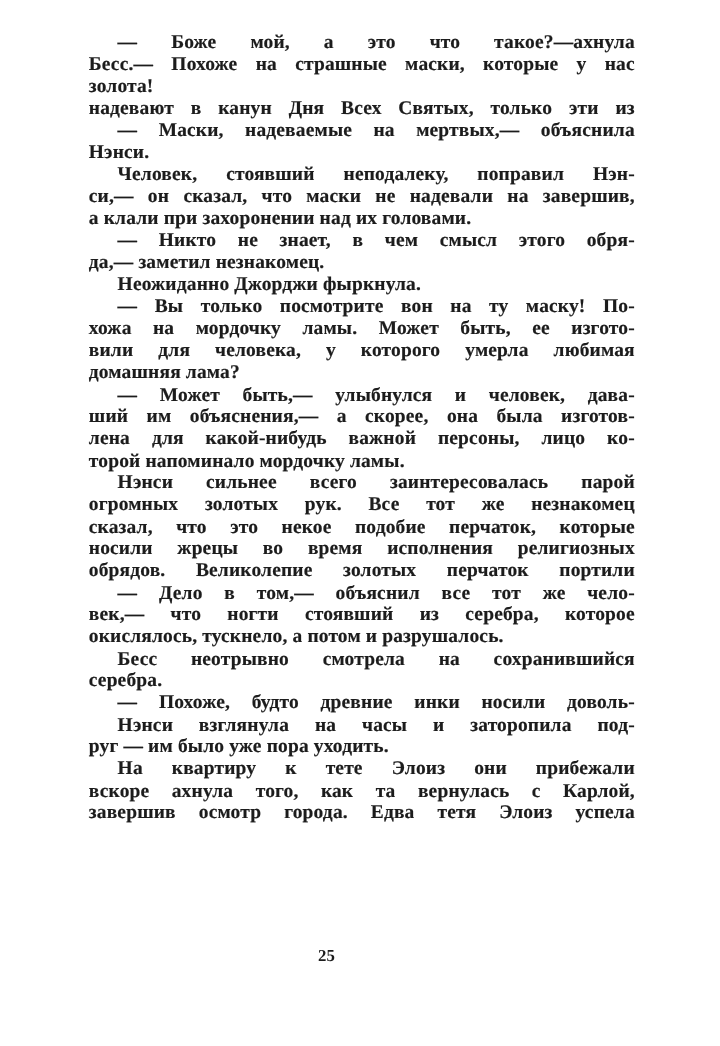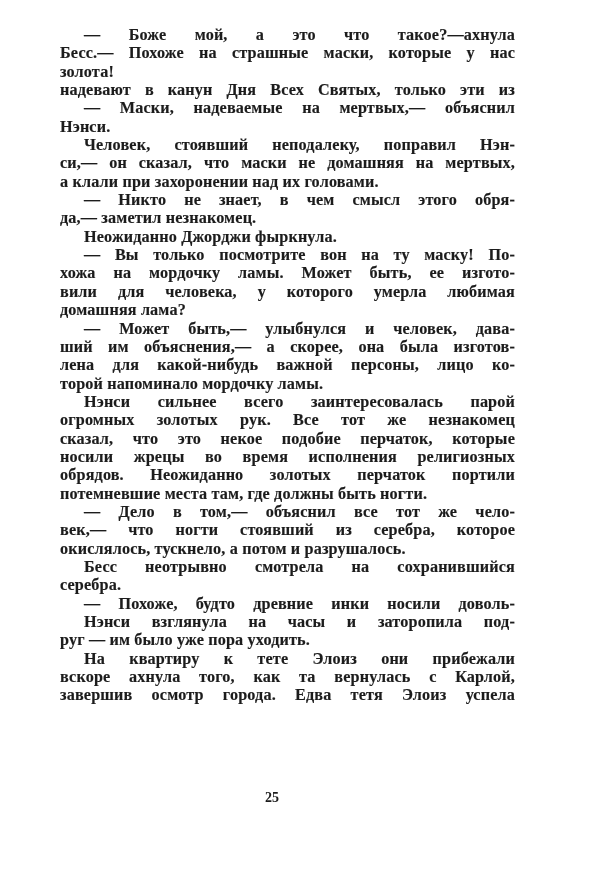--- a/index.html
+++ b/index.html
@@ -10,21 +10,21 @@
     body {
       width: 600px;
       height: 872px;
       position: relative;
       overflow: hidden;
       font-family: "Liberation Serif", "DejaVu Serif", serif;
       color: #1c1c1c;
     }
     .page {
       position: absolute;
-      left: 60px;
+      left: 74px;
       top: 26px;
       width: 455px;
     }
     .line {
       height: 18.35px;
       line-height: 18.35px;
       font-size: 16.2px;
       white-space: nowrap;
       text-align: justify;
       text-align-last: justify;
@@ -50,42 +50,41 @@
     }
   </style>
 </head>
 <body>
 
 <div class="page" id="page-body">
     <div class="line indent">— Боже мой, а это что такое?—ахнула</div>
     <div class="line">Бесс.— Похоже на страшные маски, которые у нас</div>
     <div class="line last">золота!</div>
     <div class="line">надевают в канун Дня Всех Святых, только эти из</div>
-    <div class="line indent">— Маски, надеваемые на мертвых,— объяснил</div>
+    <div class="line indent">— Маски, надеваемые на мертвых,— объяснила</div>
     <div class="line last">Нэнси.</div>
     <div class="line indent">Человек, стоявший неподалеку, поправил Нэн-</div>
-    <div class="line">си,— он сказал, что маски не домашняя на мертвых,</div>
+    <div class="line">си,— он сказал, что маски не надевали на завершив,</div>
     <div class="line last">а клали при захоронении над их головами.</div>
     <div class="line indent">— Никто не знает, в чем смысл этого обря-</div>
     <div class="line last">да,— заметил незнакомец.</div>
     <div class="line indent last">Неожиданно Джорджи фыркнула.</div>
     <div class="line indent">— Вы только посмотрите вон на ту маску! По-</div>
     <div class="line">хожа на мордочку ламы. Может быть, ее изгото-</div>
     <div class="line">вили для человека, у которого умерла любимая</div>
     <div class="line last">домашняя лама?</div>
     <div class="line indent">— Может быть,— улыбнулся и человек, дава-</div>
     <div class="line">ший им объяснения,— а скорее, она была изготов-</div>
     <div class="line">лена для какой-нибудь важной персоны, лицо ко-</div>
     <div class="line last">торой напоминало мордочку ламы.</div>
     <div class="line indent">Нэнси сильнее всего заинтересовалась парой</div>
     <div class="line">огромных золотых рук. Все тот же незнакомец</div>
     <div class="line">сказал, что это некое подобие перчаток, которые</div>
     <div class="line">носили жрецы во время исполнения религиозных</div>
-    <div class="line">обрядов. Неожиданно золотых перчаток портили</div>
-    <div class="line last">потемневшие места там, где должны быть ногти.</div>
+    <div class="line">обрядов. Великолепие золотых перчаток портили</div>
     <div class="line indent">— Дело в том,— объяснил все тот же чело-</div>
     <div class="line">век,— что ногти стоявший из серебра, которое</div>
     <div class="line last">окислялось, тускнело, а потом и разрушалось.</div>
     <div class="line indent">Бесс неотрывно смотрела на сохранившийся</div>
     <div class="line last">серебра.</div>
     <div class="line indent">— Похоже, будто древние инки носили доволь-</div>
     <div class="line indent">Нэнси взглянула на часы и заторопила под-</div>
     <div class="line last">руг — им было уже пора уходить.</div>
     <div class="line indent">На квартиру к тете Элоиз они прибежали</div>
     <div class="line">вскоре ахнула того, как та вернулась с Карлой,</div>

